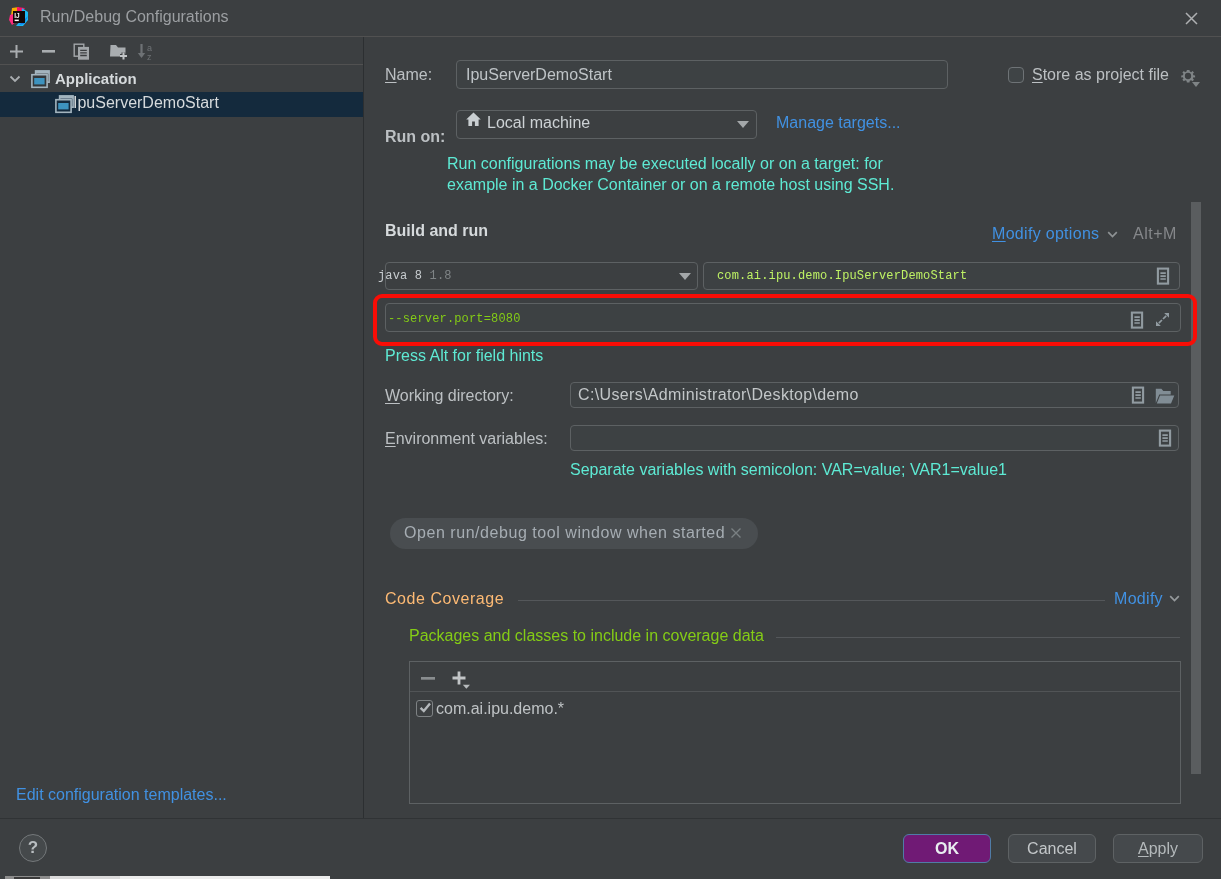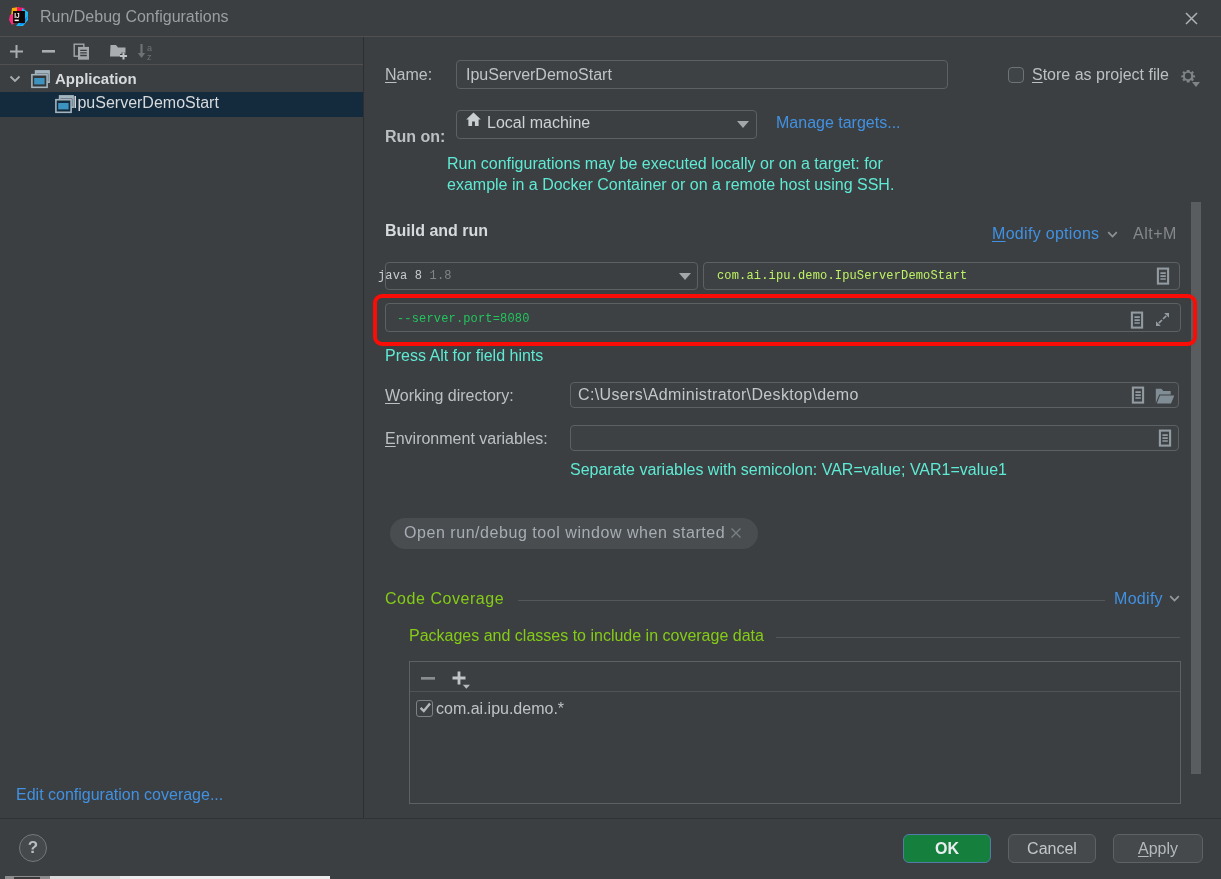--- a/index.html
+++ b/index.html
@@ -69,21 +69,21 @@
   </svg>
 <div class="abs" style="left:55px;top:70px;font-weight:bold;font-size:15px;color:#d6dadc;">Application</div>
 <div class="abs" style="left:0;top:92px;width:363px;height:25px;background:#142a3d;"></div>
 <svg class="abs" style="left:55px;top:95px;" width="19" height="19" viewBox="0 0 19 19">
  <rect x="4.6" y="0.9" width="13.5" height="11.3" fill="none" stroke="#a3b4be" stroke-width="1.6"></rect>
  <rect x="4.6" y="0.9" width="13.5" height="2.7" fill="#a3b4be"></rect>
  <rect x="0.9" y="4.7" width="15.2" height="12.6" fill="#142a3d" stroke="#a3b4be" stroke-width="1.6"></rect>
  <rect x="3.2" y="8" width="10.4" height="6.4" fill="#3d93bf"></rect>
   </svg>
 <div class="abs" style="left:73px;top:94px;font-size:16px;color:#d6dadc;">IpuServerDemoStart</div>
-<div class="link" style="left:16px;top:786px;">Edit configuration coverage...</div>
+<div class="link" style="left:16px;top:786px;">Edit configuration templates...</div>
 
 <div class="lbl" style="left:385px;top:66px;"><u>N</u>ame:</div>
 <div class="fld" style="left:456px;top:60px;width:492px;height:29px;"></div>
 <div class="abs" style="left:466px;top:66px;color:#bfc4c7;">IpuServerDemoStart</div>
 
 <div class="abs" style="left:1008px;top:67px;width:16px;height:16px;border:1.5px solid #6e7376;border-radius:4px;background:#3f4446;box-sizing:border-box;"></div>
 <div class="lbl" style="left:1032px;top:66px;"><u>S</u>tore as project file</div>
 <svg class="abs" style="left:1179px;top:67px;" width="18" height="18" viewBox="0 0 16 16">
  <path fill="#7f8486" d="M8 5.2A2.8 2.8 0 1 0 8 10.8 2.8 2.8 0 0 0 8 5.2zm6.3 4.1l-1.5-.3a4.9 4.9 0 0 1-.5 1.2l1 1.2-1.3 1.3-1.2-1a4.9 4.9 0 0 1-1.2.5l-.3 1.5H7l-.3-1.5a4.9 4.9 0 0 1-1.2-.5l-1.2 1-1.3-1.3 1-1.2a4.9 4.9 0 0 1-.5-1.2l-1.5.3V7.6l1.5-.3c.1-.4.3-.8.5-1.2l-1-1.2 1.3-1.3 1.2 1c.4-.2.8-.4 1.2-.5L7 2.6h2.3l.3 1.5c.4.1.8.3 1.2.5l1.2-1 1.3 1.3-1 1.2c.2.4.4.8.5 1.2l1.5.3z"></path>
   </svg>
@@ -119,21 +119,21 @@
   </svg>
 <div class="fld" style="left:703px;top:262px;width:477px;height:28px;"></div>
 <div class="abs mono" style="left:717px;top:269px;color:#bef264;">com.ai.ipu.demo.IpuServerDemoStart</div>
 <svg class="abs" style="left:1156px;top:267px;" width="14" height="18" viewBox="0 0 14 18">
  <rect x="1.9" y="1.6" width="10.2" height="15" fill="none" stroke="#919ba1" stroke-width="2.1"></rect>
  <path d="M4.4 6.2 h5.4 M4.4 9.1 h5.4 M4.4 12 h5.4" stroke="#919ba1" stroke-width="1.7"></path>
   </svg>
 
 <div class="abs" style="left:373px;top:294px;width:824px;height:52px;border:4px solid #f90d06;border-radius:9px;box-sizing:border-box;z-index:3;"></div>
 <div class="fld" style="left:385px;top:303px;width:796px;height:29px;"></div>
-<div class="abs mono" style="left:397px;top:312px;color:#22c55e;">--server.port=8080</div>
+<div class="abs mono" style="left:388px;top:312px;color:#84cc16;">--server.port=8080</div>
 <svg class="abs" style="left:1130px;top:311px;" width="14" height="18" viewBox="0 0 14 18">
  <rect x="1.9" y="1.6" width="10.2" height="15" fill="none" stroke="#919ba1" stroke-width="2.1"></rect>
  <path d="M4.4 6.2 h5.4 M4.4 9.1 h5.4 M4.4 12 h5.4" stroke="#919ba1" stroke-width="1.7"></path>
   </svg>
 <svg class="abs" style="left:1154px;top:311px;" width="17" height="17" viewBox="0 0 17 17">
  <path d="M9 8 L12.2 4.8 M8 9 L4.8 12.2" stroke="#919ba1" stroke-width="1.7"></path>
  <polygon points="15,2 15,6.8 10.2,2" fill="#919ba1"></polygon>
  <polygon points="2,15 2,10.2 6.8,15" fill="#919ba1"></polygon>
   </svg>
 <div class="hint" style="left:385px;top:347px;">Press Alt for field hints</div>
@@ -157,21 +157,21 @@
  <path d="M4.4 6.2 h5.4 M4.4 9.1 h5.4 M4.4 12 h5.4" stroke="#919ba1" stroke-width="1.7"></path>
   </svg>
 <div class="hint" style="left:570px;top:461px;">Separate variables with semicolon: VAR=value; VAR1=value1</div>
 
 <div class="abs" style="left:390px;top:518px;width:368px;height:31px;border-radius:16px;background:#494d50;"></div>
 <div class="abs" style="left:404px;top:524px;color:#a6adb3;letter-spacing:0.55px;">Open run/debug tool window when started</div>
 <svg class="abs" style="left:730px;top:527px;" width="12" height="12" viewBox="0 0 12 12">
  <path d="M1.5 1.5 L10.5 10.5 M10.5 1.5 L1.5 10.5" stroke="#7a8083" stroke-width="1.4"></path>
   </svg>
 
-<div class="abs" style="left:385px;top:590px;color:#84cc16;letter-spacing:0.55px;">Code Coverage</div>
+<div class="abs" style="left:385px;top:590px;color:#fdba74;letter-spacing:0.55px;">Code Coverage</div>
 <div class="abs" style="left:518px;top:600px;width:587px;height:1px;background:#54575a;"></div>
 <div class="link" style="left:1114px;top:590px;letter-spacing:0.3px;">Modify</div>
 <svg class="abs" style="left:1169px;top:595px;" width="11" height="7" viewBox="0 0 11 7">
  <path d="M1.2 1.2 L5.5 5.5 L9.8 1.2" stroke="#969a9c" stroke-width="1.7" fill="none"></path>
   </svg>
 <div class="abs" style="left:409px;top:627px;color:#84cc16;">Packages and classes to include in coverage data</div>
 <div class="abs" style="left:776px;top:637px;width:404px;height:1px;background:#54575a;"></div>
 
 <div class="abs" style="left:409px;top:661px;width:772px;height:143px;border:1px solid #5d6163;box-sizing:border-box;"></div>
 <svg class="abs" style="left:421px;top:677px;" width="14" height="3" viewBox="0 0 14 3">
@@ -185,19 +185,19 @@
 <div class="abs" style="left:416px;top:700px;width:17px;height:17px;border:1.8px solid #7e8284;border-radius:3px;box-sizing:border-box;"></div>
 <svg class="abs" style="left:417px;top:699px;" width="16" height="16" viewBox="0 0 16 16">
  <path d="M3.6 8.8 L6.8 12 L13 4.4" stroke="#b4b8bb" stroke-width="2.4" fill="none"></path>
   </svg>
 <div class="abs" style="left:436px;top:700px;color:#bfc3c5;">com.ai.ipu.demo.*</div>
 
 <div class="abs" style="left:1191px;top:202px;width:10px;height:572px;background:#5a5d5f;"></div>
 
 <div class="abs" style="left:0;top:818px;width:1221px;height:1px;background:#303335;"></div>
 <div class="abs" style="left:19px;top:834px;width:28px;height:28px;border:1.5px solid #74787a;border-radius:50%;background:#45494b;box-sizing:border-box;text-align:center;line-height:25px;font-weight:bold;color:#b9bec1;font-size:17px;">?</div>
-<div class="btn" style="left:903px;top:834px;width:88px;background:#15803d;border:1px solid #507ca6;color:#e8edf0;font-weight:bold;">OK</div>
+<div class="btn" style="left:903px;top:834px;width:88px;background:#701a75;border:1px solid #507ca6;color:#e8edf0;font-weight:bold;">OK</div>
 <div class="btn" style="left:1008px;top:834px;width:88px;background:#45494c;border:1px solid #5e6264;color:#c3c7c9;">Cancel</div>
 <div class="btn" style="left:1113px;top:834px;width:90px;background:#45494c;border:1px solid #5e6264;color:#b4b9bb;"><u>A</u>pply</div>
 <div class="abs" style="left:5px;top:876px;width:325px;height:3px;background:#dadada;"></div>
 <div class="abs" style="left:5px;top:876px;width:45px;height:3px;background:#8d8d8d;"></div>
 <div class="abs" style="left:14px;top:877px;width:26px;height:2px;background:#3a3a3a;"></div>
 <div class="abs" style="left:120px;top:876px;width:210px;height:3px;background:#ececec;"></div>
 
 </body></html>

